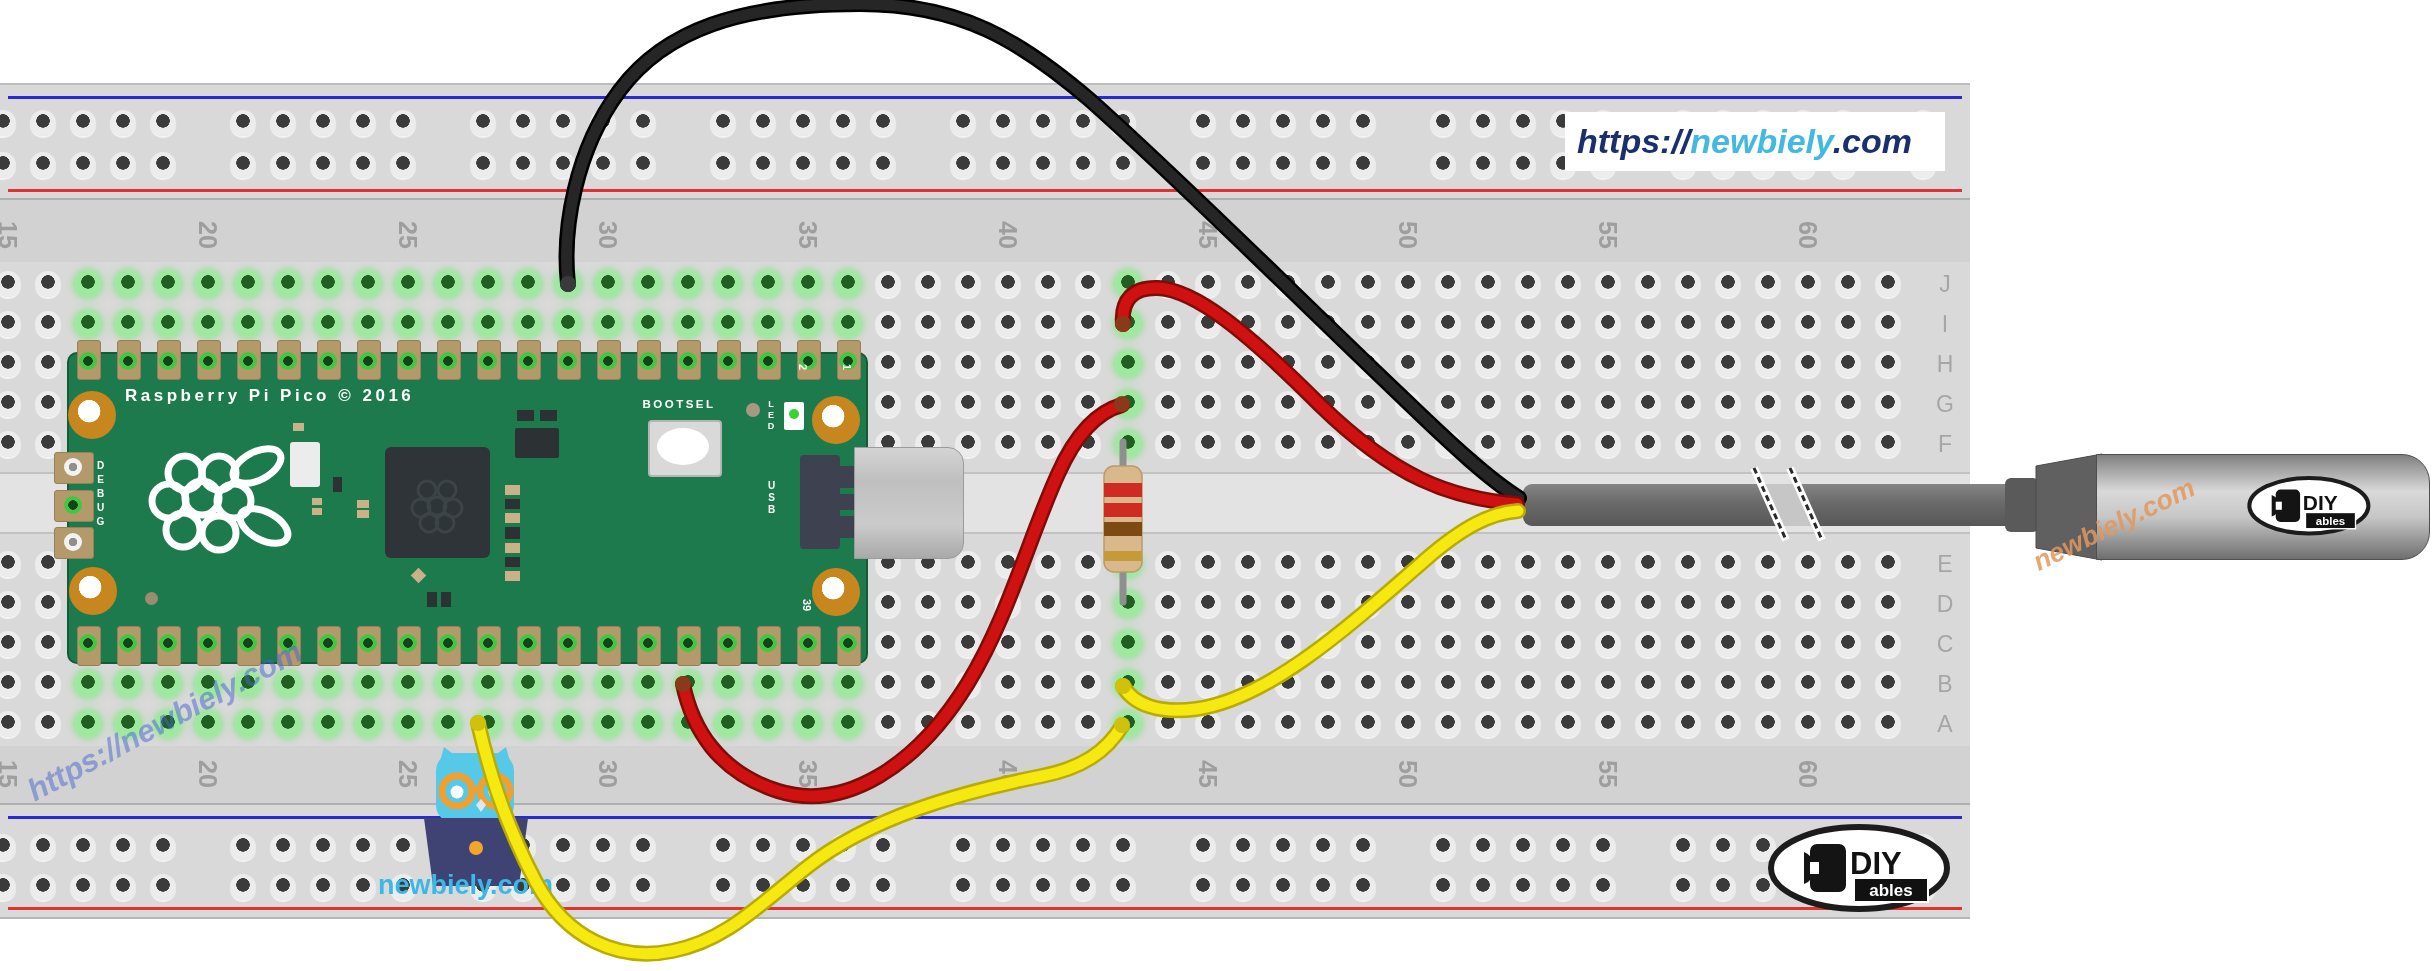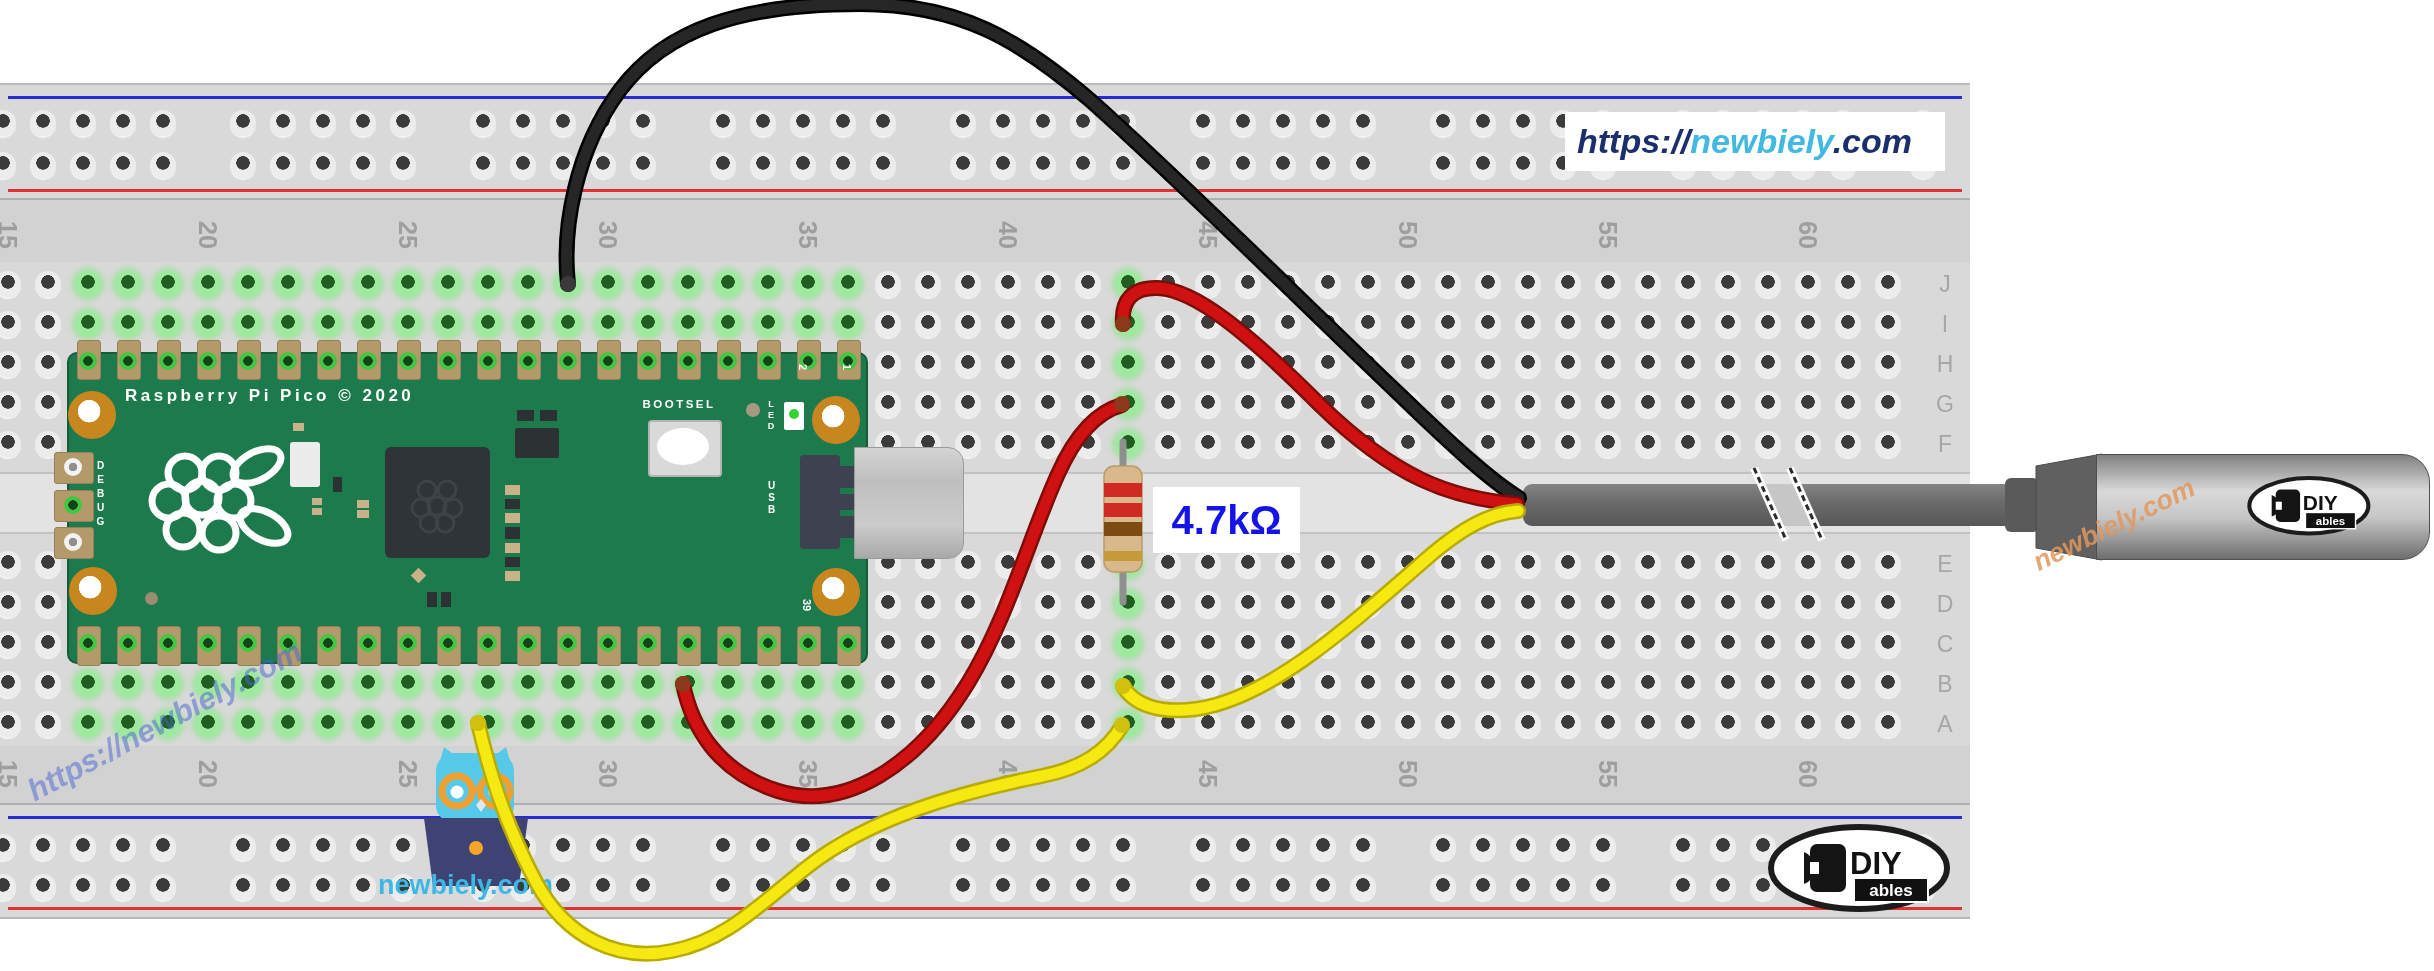--- a/index.html
+++ b/index.html
@@ -846,21 +846,21 @@
         <div class="pad" style="left: 692px; top: 296px;"></div>
         <div class="tab" style="left: 730px; top: 2px;"></div>
         <div class="pad" style="left: 732px; top: 14px;"></div>
         <div class="tab" style="left: 730px; top: 288px;"></div>
         <div class="pad" style="left: 732px; top: 296px;"></div>
         <div class="tab" style="left: 770px; top: 2px;"></div>
         <div class="pad" style="left: 772px; top: 14px;"></div>
         <div class="tab" style="left: 770px; top: 288px;"></div>
         <div class="pad" style="left: 772px; top: 296px;"></div>
       </div>
-    <div id="pico-title">Raspberry Pi Pico © 2020</div>
+    <div id="pico-title">Raspberry Pi Pico © 2016</div>
 
     <div class="gold" style="left:1px;top:53px;"></div>
     <div class="gold" style="left:745px;top:58px;"></div>
     <div class="gold" style="left:2px;top:229px;"></div>
     <div class="gold" style="left:745px;top:230px;"></div>
 
     <div class="tab" style="left:-13px;top:114px;width:38px;height:30px;"></div>
     <div class="tab" style="left:-13px;top:152px;width:38px;height:30px;"></div>
     <div class="tab" style="left:-13px;top:189px;width:38px;height:30px;"></div>
     <div class="pad white" style="left:-3px;top:120px;"></div>
@@ -1021,21 +1021,20 @@
       <circle cx="1122" cy="725" r="8" fill="#cfc10c"></circle>
     </g>
 
     <g>
       <path d="M1123 686 C1133 704,1158 714,1196 709 C1268 699,1345 630,1425 560 C1465 525,1492 513,1518 511" fill="none" stroke="#b9ab06" stroke-width="16" stroke-linecap="round"></path>
       <path d="M1123 686 C1133 704,1158 714,1196 709 C1268 699,1345 630,1425 560 C1465 525,1492 513,1518 511" fill="none" stroke="#f6e912" stroke-width="11" stroke-linecap="round"></path>
       <circle cx="1123" cy="686" r="8" fill="#cfc10c"></circle>
     </g>
   </svg>
 
-  <div id="resistor-label" class="abs">4.7kΩ</div>
   <div id="url-banner" class="abs">
     <span class="navy">https://</span><span class="cyan">newbiely</span><span class="navy">.com</span>
   </div>
 
   <svg class="abs" style="left:1766px;top:824px;" width="186" height="88" viewBox="0 0 186 88">
     <ellipse cx="93" cy="44" rx="88" ry="41" fill="#fff" stroke="#1c1c1c" stroke-width="6"></ellipse>
     <path d="M38 28 A 17 17 0 0 1 38 60 Z" fill="#141414"></path>
     <rect x="44" y="20" width="36" height="48" rx="7" fill="#141414"></rect>
     <rect x="44" y="38" width="9" height="12" fill="#fff"></rect>
     <text x="84" y="50" font-size="31" font-weight="700" fill="#111">DIY</text>

